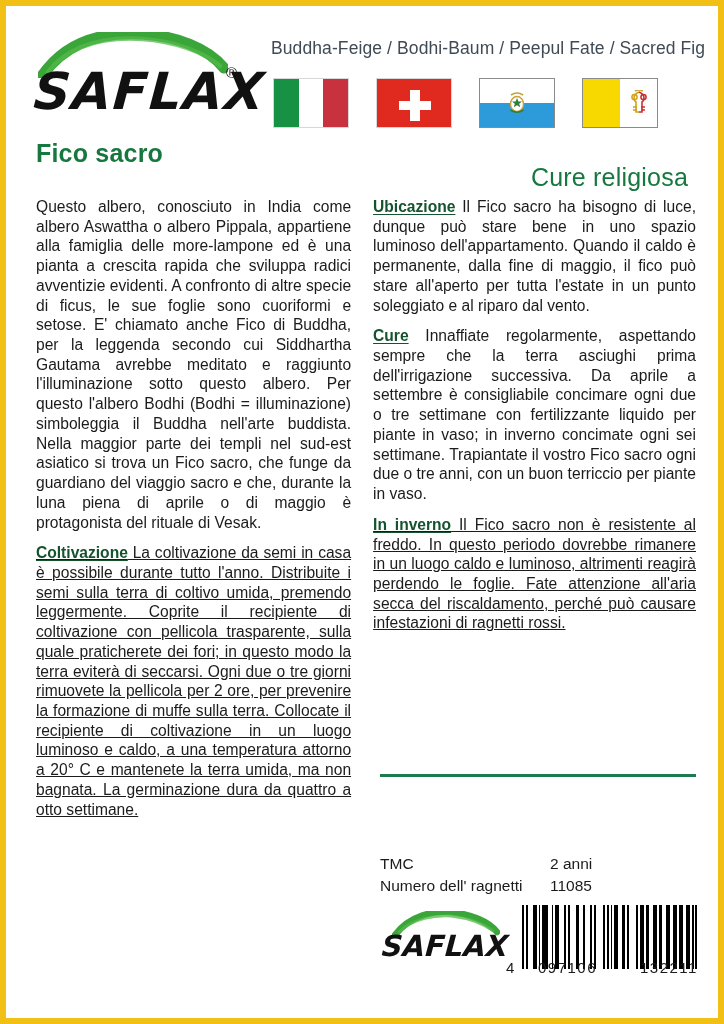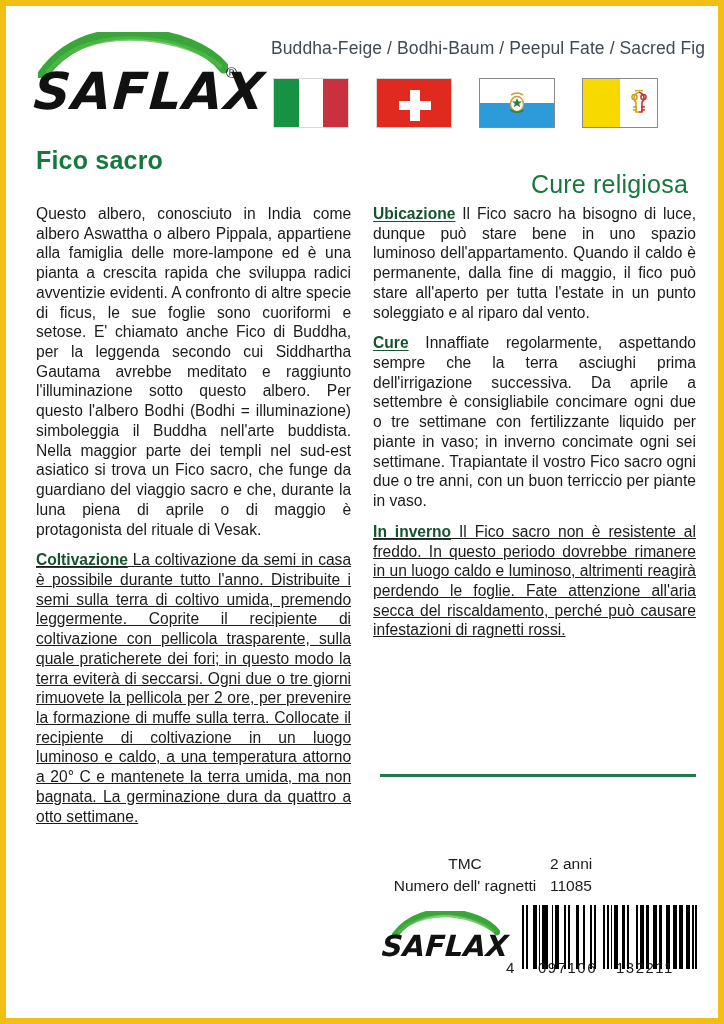--- a/index.html
+++ b/index.html
@@ -118,21 +118,21 @@
   .flag-va .keys {
     position: absolute; left: 50%; top: 50%;
     transform: translate(-50%,-50%);
     width: 24px; height: 26px;
   }
 
   
   .title-row {
     position: relative;
     height: 36px;
-    margin-top: 12px;
+    margin-top: 5px;
   }
   .common-title {
     position: absolute;
     left: 8px;
     top: 0;
     font-size: 25px;
     font-weight: bold;
     color: #17783f;
     letter-spacing: 0.2px;
   }
@@ -189,21 +189,21 @@
     background: #1f7a4d;
     margin-bottom: 76px;
   }
   .meta-table {
     width: 100%;
     border-collapse: collapse;
     font-size: 15.5px;
     color: #1b1b1b;
   }
   .meta-table td { padding: 2px 0; vertical-align: top; }
-  .meta-table td.k { width: 170px; white-space: nowrap; text-align: center; }
+  .meta-table td.k { width: 170px; white-space: nowrap; }
   .meta-table td.v { white-space: nowrap; margin-left: 37px; }
 
   .footer-bottom {
     position: relative;
     margin-top: 8px;
     height: 86px;
   }
   .footer-logo {
     position: absolute;
     left: 2px;
@@ -241,21 +241,21 @@
   }
   .barcode-digits {
     position: relative;
     font-size: 15px;
     color: #1b1b1b;
     height: 18px;
     margin-top: -10px;
   }
   .barcode-digits .d0 { position: absolute; left: -2px;  top: 0; }
   .barcode-digits .d1 { position: absolute; left: 30px;  top: 0; letter-spacing: 1.5px; }
-  .barcode-digits .d2 { position: absolute; left: 108px; top: 0; letter-spacing: 1.5px; }
+  .barcode-digits .d2 { position: absolute; left: 132px; top: 0; letter-spacing: 1.5px; }
 </style>
 </head>
 <body>
 
 <div class="packet">
   <div class="inner">
 
     <div class="header">
 
       <div class="logo-block">

